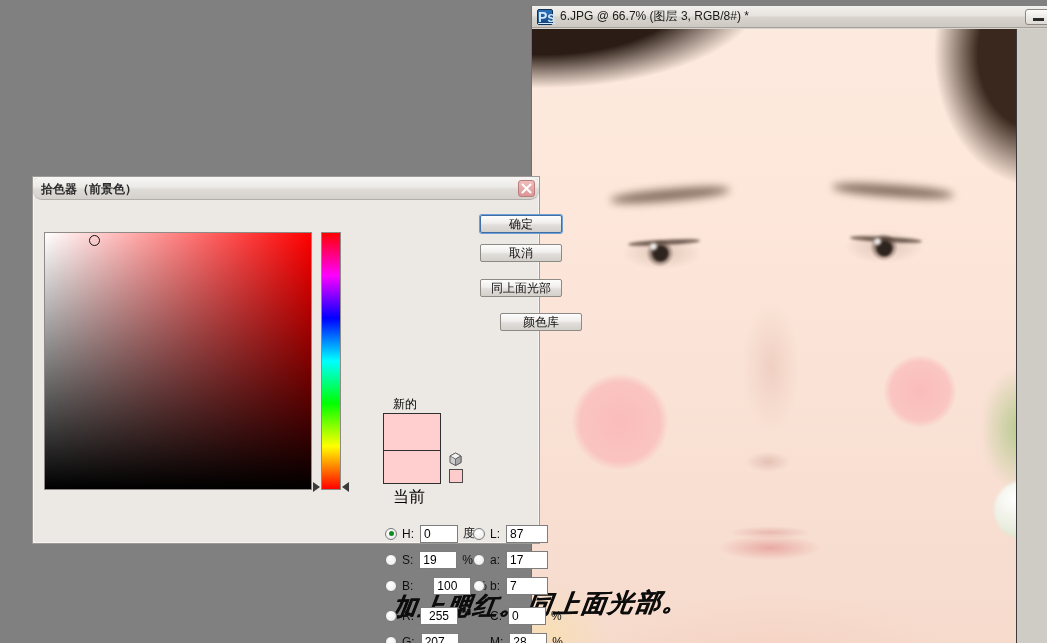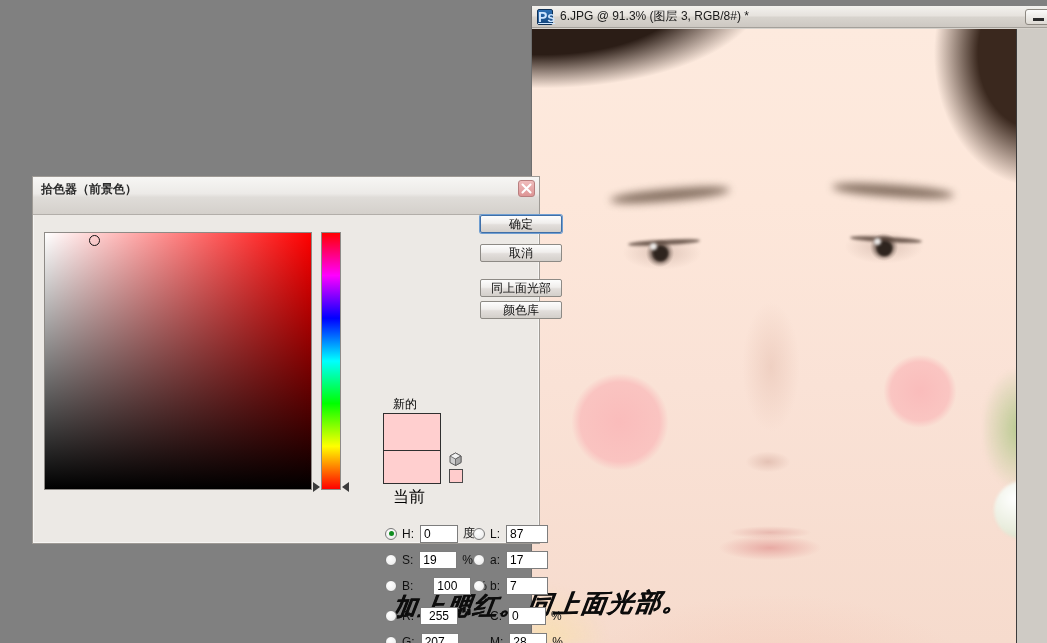--- a/index.html
+++ b/index.html
@@ -235,24 +235,25 @@
     background: #ece9e5;
     border: 1px solid #9e9a95;
     box-shadow: 0 0 0 1px rgba(255,255,255,.55) inset;
     box-sizing: border-box;
     z-index: 50;
   }
   #picker-titlebar {
     position: absolute;
     left: 0; top: 0;
     width: 100%;
-    height: 38px;
+    height: 23px;
     background: linear-gradient(to bottom,#f7f6f4 0%,#eceae7 45%,#dfdcd8 55%,#d4d0cb 100%);
     border-bottom: 1px solid #b2aea9;
     box-sizing: border-box;
+    border-radius: 9px;
   }
   #picker-title-text {
     position: absolute;
     left: 8px; top: 4px;
     font-size: 12px;
     font-weight: bold;
     color: #2b2b2b;
   }
   #picker-close {
     position: absolute;
@@ -373,21 +374,21 @@
     cursor: pointer;
     white-space: nowrap;
   }
   #btn-ok {
     top: 38px;
     border: 1px solid #3f6fa8;
     box-shadow: 0 0 0 1px #6f9ed1;
   }
   #btn-cancel { top: 67px; }
   #btn-addswatch { top: 102px; }
-  #btn-library { top: 124px; }
+  #btn-library { top: 136px; margin-left: 20px; }
 
   
   .fld-row {
     position: absolute;
     display: flex;
     align-items: center;
     height: 19px;
   }
   .radio {
     width: 12px; height: 12px;
@@ -435,21 +436,21 @@
 </style>
 </head>
 <body>
 
 <div id="desktop"></div>
 
 <div id="ps-window">
 
   <div id="ps-titlebar">
     <div id="ps-icon">Ps</div>
-    <div id="ps-title-text">6.JPG @ 91.3% (图层 3, RGB/8#) *</div>
+    <div id="ps-title-text">6.JPG @ 66.7% (图层 3, RGB/8#) *</div>
     <div class="win-btn" id="btn-min">
       <span class="glyph"></span>
     </div>
   </div>
 
   <div id="ps-canvas">
     <div id="photo"></div>
     <div class="brow" id="brow-l"></div>
     <div class="brow" id="brow-r"></div>
     <div class="lid" id="lid-l"></div>

